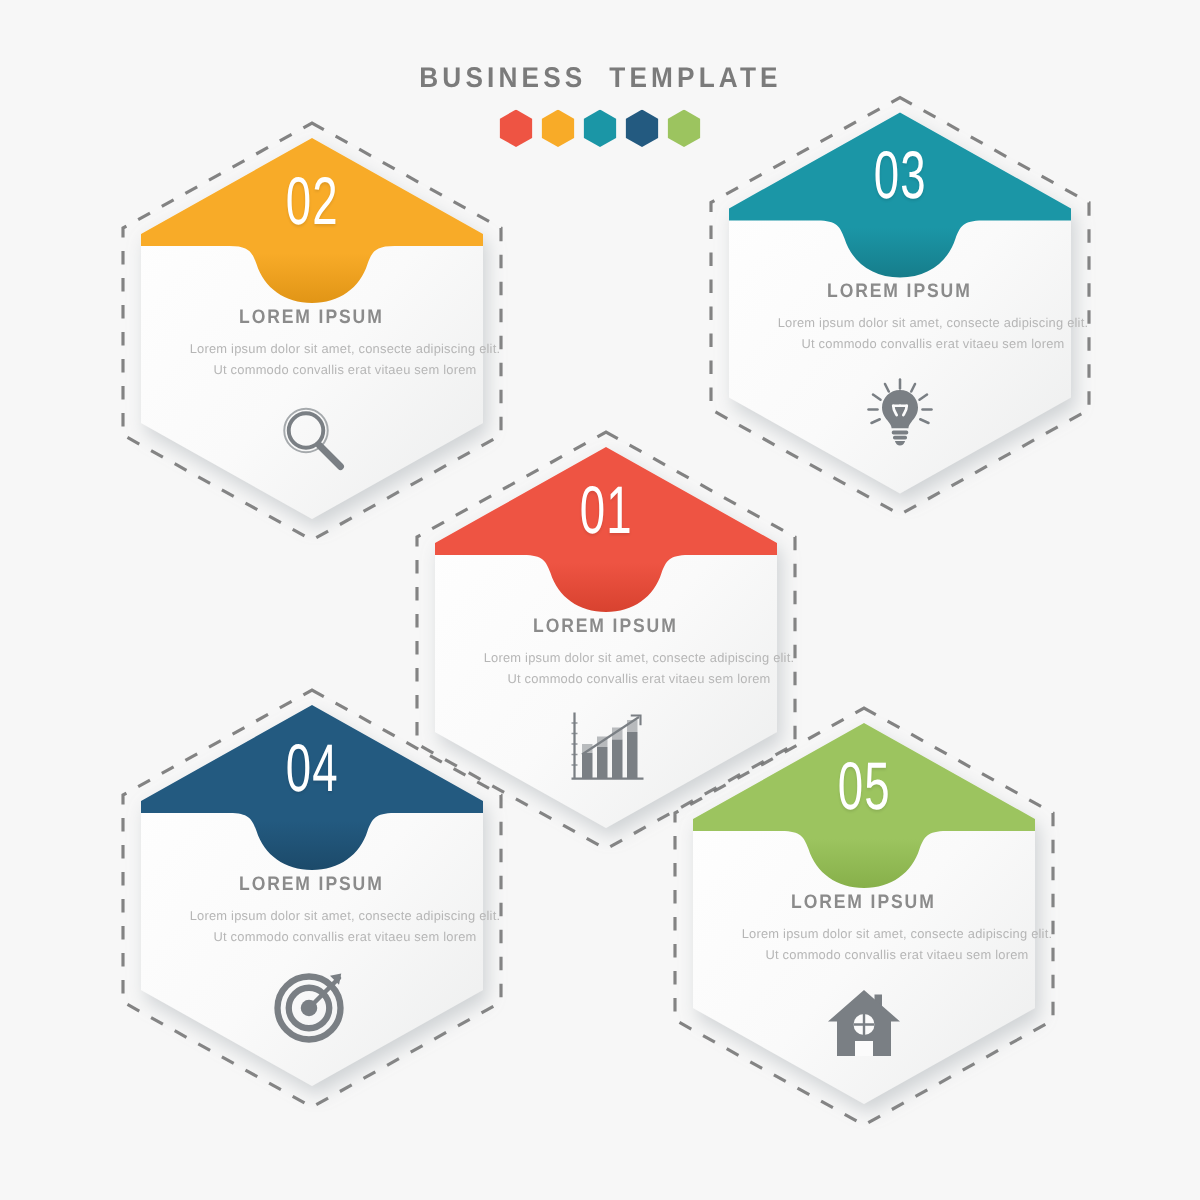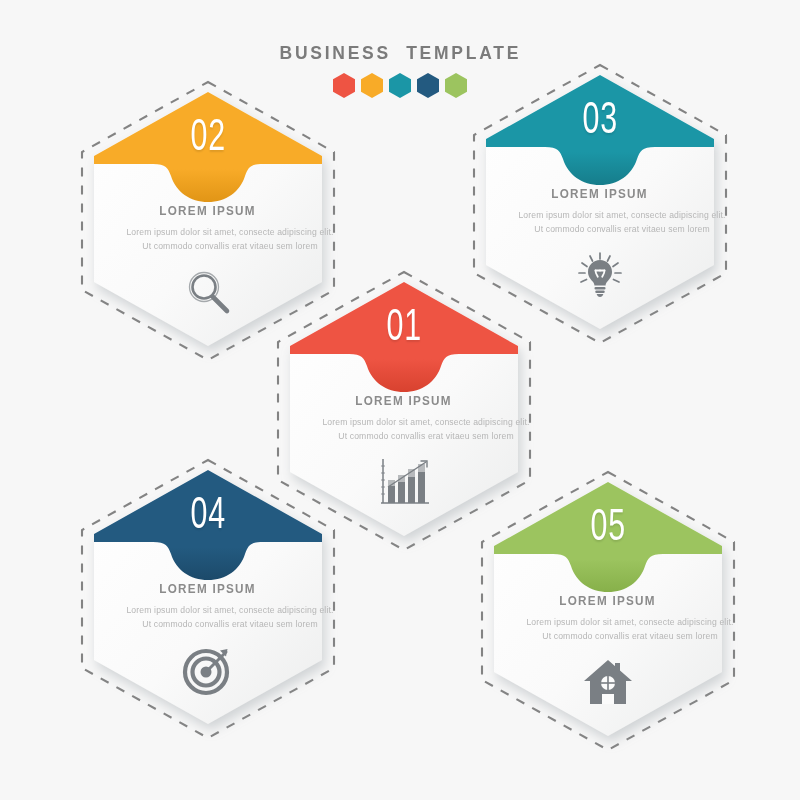--- a/index.html
+++ b/index.html
@@ -70,23 +70,23 @@
   }
   .icon-wrap{
     margin-top:10px;width:58px;height:58px;
     display:flex;align-items:center;justify-content:center;
   }
   .icon-wrap svg{display:block;}
 
   
   #card-02{left:78px; top:78px;}
   #card-03{left:470px;top:61px;}
-  #card-01{left:274px;top:268px;}
+  #card-01{left:274px;top:284px;}
   #card-04{left:78px; top:456px;}
-  #card-05{left:478px;top:468px;}
+  #card-05{left:446px;top:468px;}
 </style>
 </head>
 <body>
 
 <div id="stage">
 
   <div class="header">
     <div class="header-title">BUSINESS  TEMPLATE</div>
     <div class="swatch-row">
         <div class="swatch" style="background: rgb(238, 84, 67);"></div>

